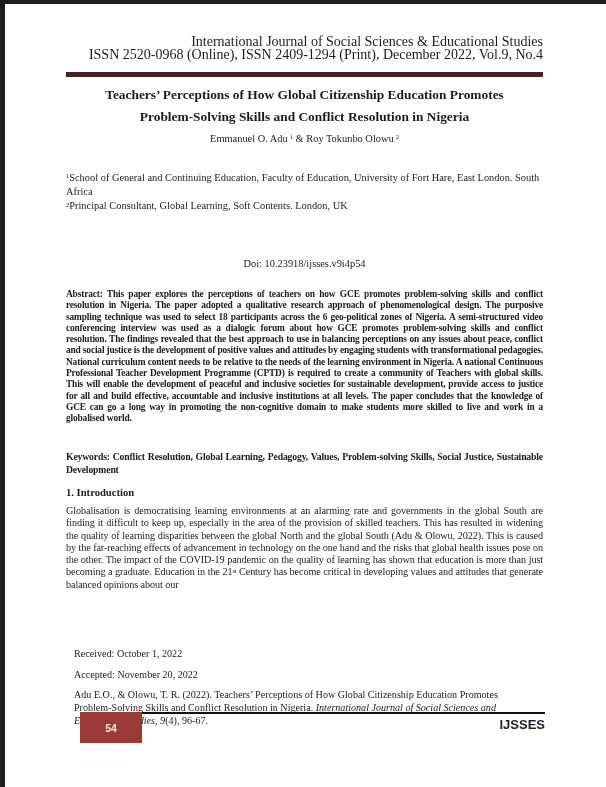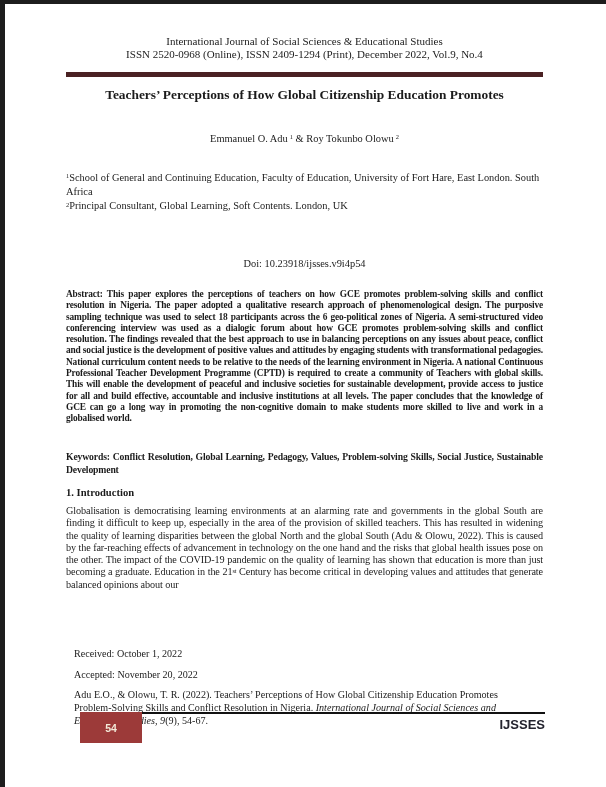--- a/index.html
+++ b/index.html
@@ -8,21 +8,21 @@
     --cream:#f3ead9;
   }
   html,body{margin:0;padding:0;}
   body{
     width:606px;height:787px;position:relative;background:#ffffff;overflow:hidden;
     font-family:"Liberation Serif","DejaVu Serif",serif;color:#1b1b1b;
   }
   .edge-left{position:absolute;left:0;top:0;width:5px;height:787px;background:#1d1d1d;}
   .edge-top{position:absolute;left:0;top:0;width:606px;height:4px;background:#1d1d1d;}
   .block{position:absolute;left:66px;width:477px;}
-  .header{top:35px;text-align:center;font-size:11px;line-height:13px;}
+  .header{top:35px;text-align:right;font-size:14px;line-height:13px;}
   .rule{top:72px;height:5px;background:var(--maroon);}
   .title{top:84px;text-align:center;font-weight:bold;font-size:13.4px;line-height:22px;}
   .authors{top:133px;text-align:center;font-size:10.4px;}
   .authors sup{margin-left:2px;}
   sup{font-size:62%;line-height:0;position:relative;top:-0.45em;vertical-align:baseline;}
   .affiliations{top:171px;font-size:10.4px;line-height:14.2px;}
   .affiliations p{margin:0;}
   .doi{top:258px;text-align:center;font-size:10.4px;}
   .abstract{top:289px;font-weight:bold;font-size:9.4px;line-height:11.3px;text-align:justify;letter-spacing:-0.15px;}
   .keywords{top:450px;font-weight:bold;font-size:9.7px;line-height:13px;text-align:justify;letter-spacing:-0.15px;}
@@ -50,20 +50,21 @@
 
 <div class="block header">
   <div>International Journal of Social Sciences &amp; Educational Studies</div>
   <div>ISSN 2520-0968 (Online), ISSN 2409-1294 (Print), December 2022, Vol.9, No.4</div>
 </div>
 
 <div class="block rule"></div>
 
 <div class="block title">
   <div>Teachers’ Perceptions of How Global Citizenship Education Promotes</div>
+  <div>Problem-Solving Skills and Conflict Resolution in Nigeria</div>
 </div>
 
 <div class="block authors"><span>Emmanuel O. Adu</span><sup>1</sup><span> &amp; </span><span>Roy Tokunbo Olowu</span><sup>2</sup></div>
 
 <div class="block affiliations">
   <p><sup>1</sup><span>School of General and Continuing Education, Faculty of Education, University of Fort Hare, East London. South Africa</span></p>
   <p><sup>2</sup><span>Principal Consultant, Global Learning, Soft Contents. London, UK</span></p>
 </div>
 
 <div class="block doi">Doi: 10.23918/ijsses.v9i4p54</div>
@@ -72,20 +73,20 @@
 
 <div class="block keywords">Keywords: Conflict Resolution, Global Learning, Pedagogy, Values, Problem-solving Skills, Social Justice, Sustainable Development</div>
 
 <div class="block section-heading">1. Introduction</div>
 
 <div class="block intro"><span>Globalisation is democratising learning environments at an alarming rate and governments in the global South are finding it difficult to keep up, especially in the area of the provision of skilled teachers. This has resulted in widening the quality of learning disparities between the global North and the global South (Adu &amp; Olowu, 2022). This is caused by the far-reaching effects of advancement in technology on the one hand and the risks that global health issues pose on the other. The impact of the COVID-19 pandemic on the quality of learning has shown that education is more than just becoming a graduate. Education in the 21</span><sup>st</sup><span> Century has become critical in developing values and attitudes that generate balanced opinions about our</span></div>
 
 <div class="block backmatter">
   <p>Received: October 1, 2022</p>
   <p>Accepted: November 20, 2022</p>
-  <p><span>Adu E.O., &amp; Olowu, T. R. (2022). Teachers’ Perceptions of How Global Citizenship Education Promotes Problem-Solving Skills and Conflict Resolution in Nigeria. </span><span class="italic">International Journal of Social Sciences and Educational Studies, 9</span><span>(9), 54-67.</span></p>
+  <p><span>Adu E.O., &amp; Olowu, T. R. (2022). Teachers’ Perceptions of How Global Citizenship Education Promotes Problem-Solving Skills and Conflict Resolution in Nigeria. </span><span class="italic">International Journal of Social Sciences and Educational Studies, 9</span><span>(4), 96-67.</span></p>
 </div>
 
 <div class="footer-rule"></div>
 <div class="page-box">
     <span>54</span>
   </div>
 <div class="journal-abbrev">IJSSES</div>
 
 </body></html>

